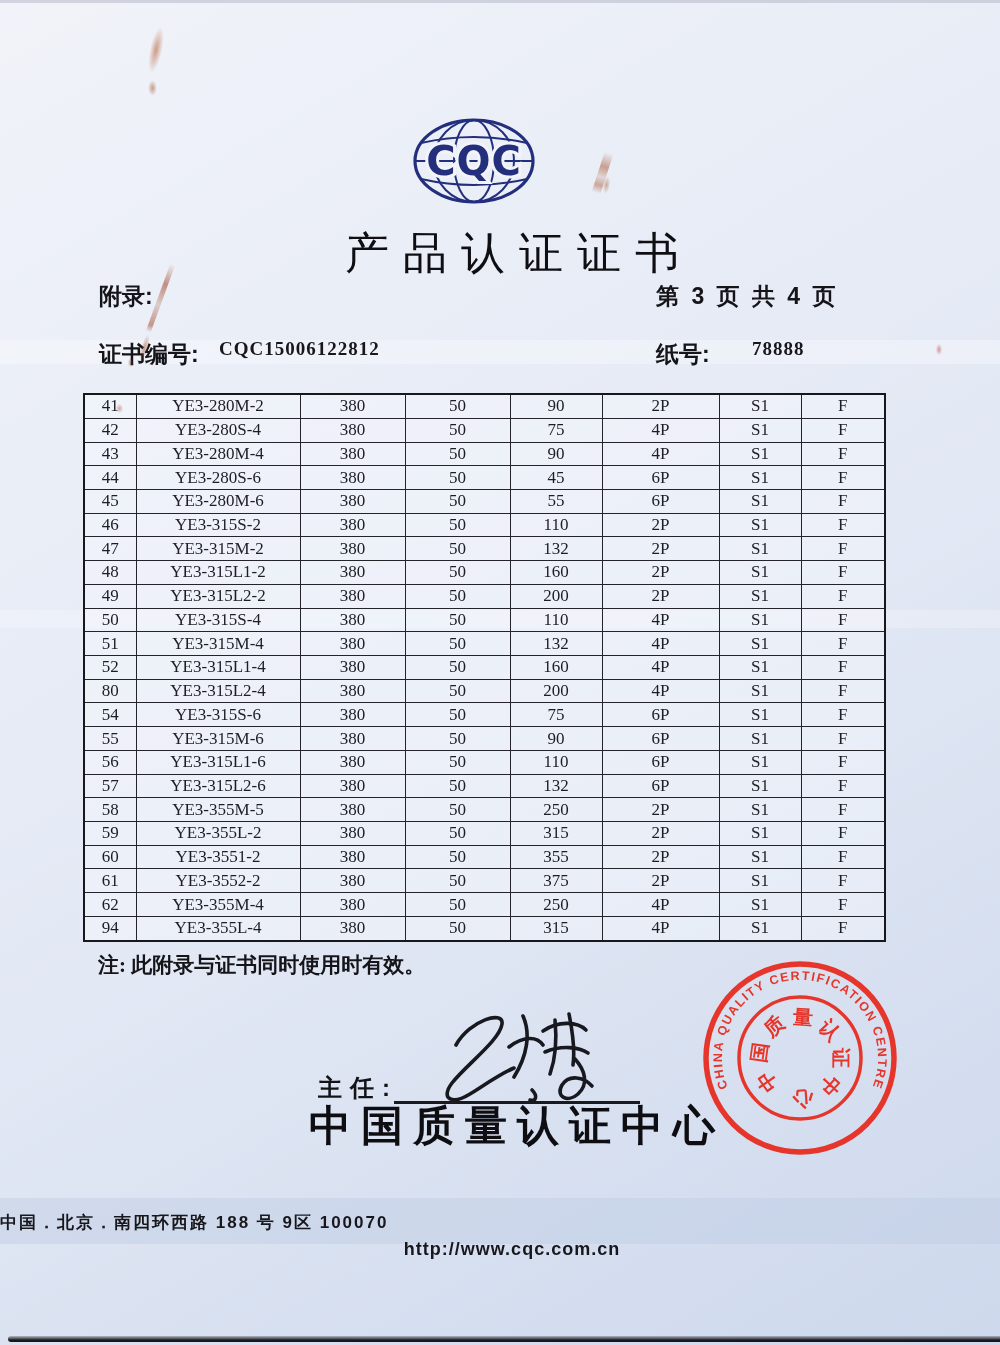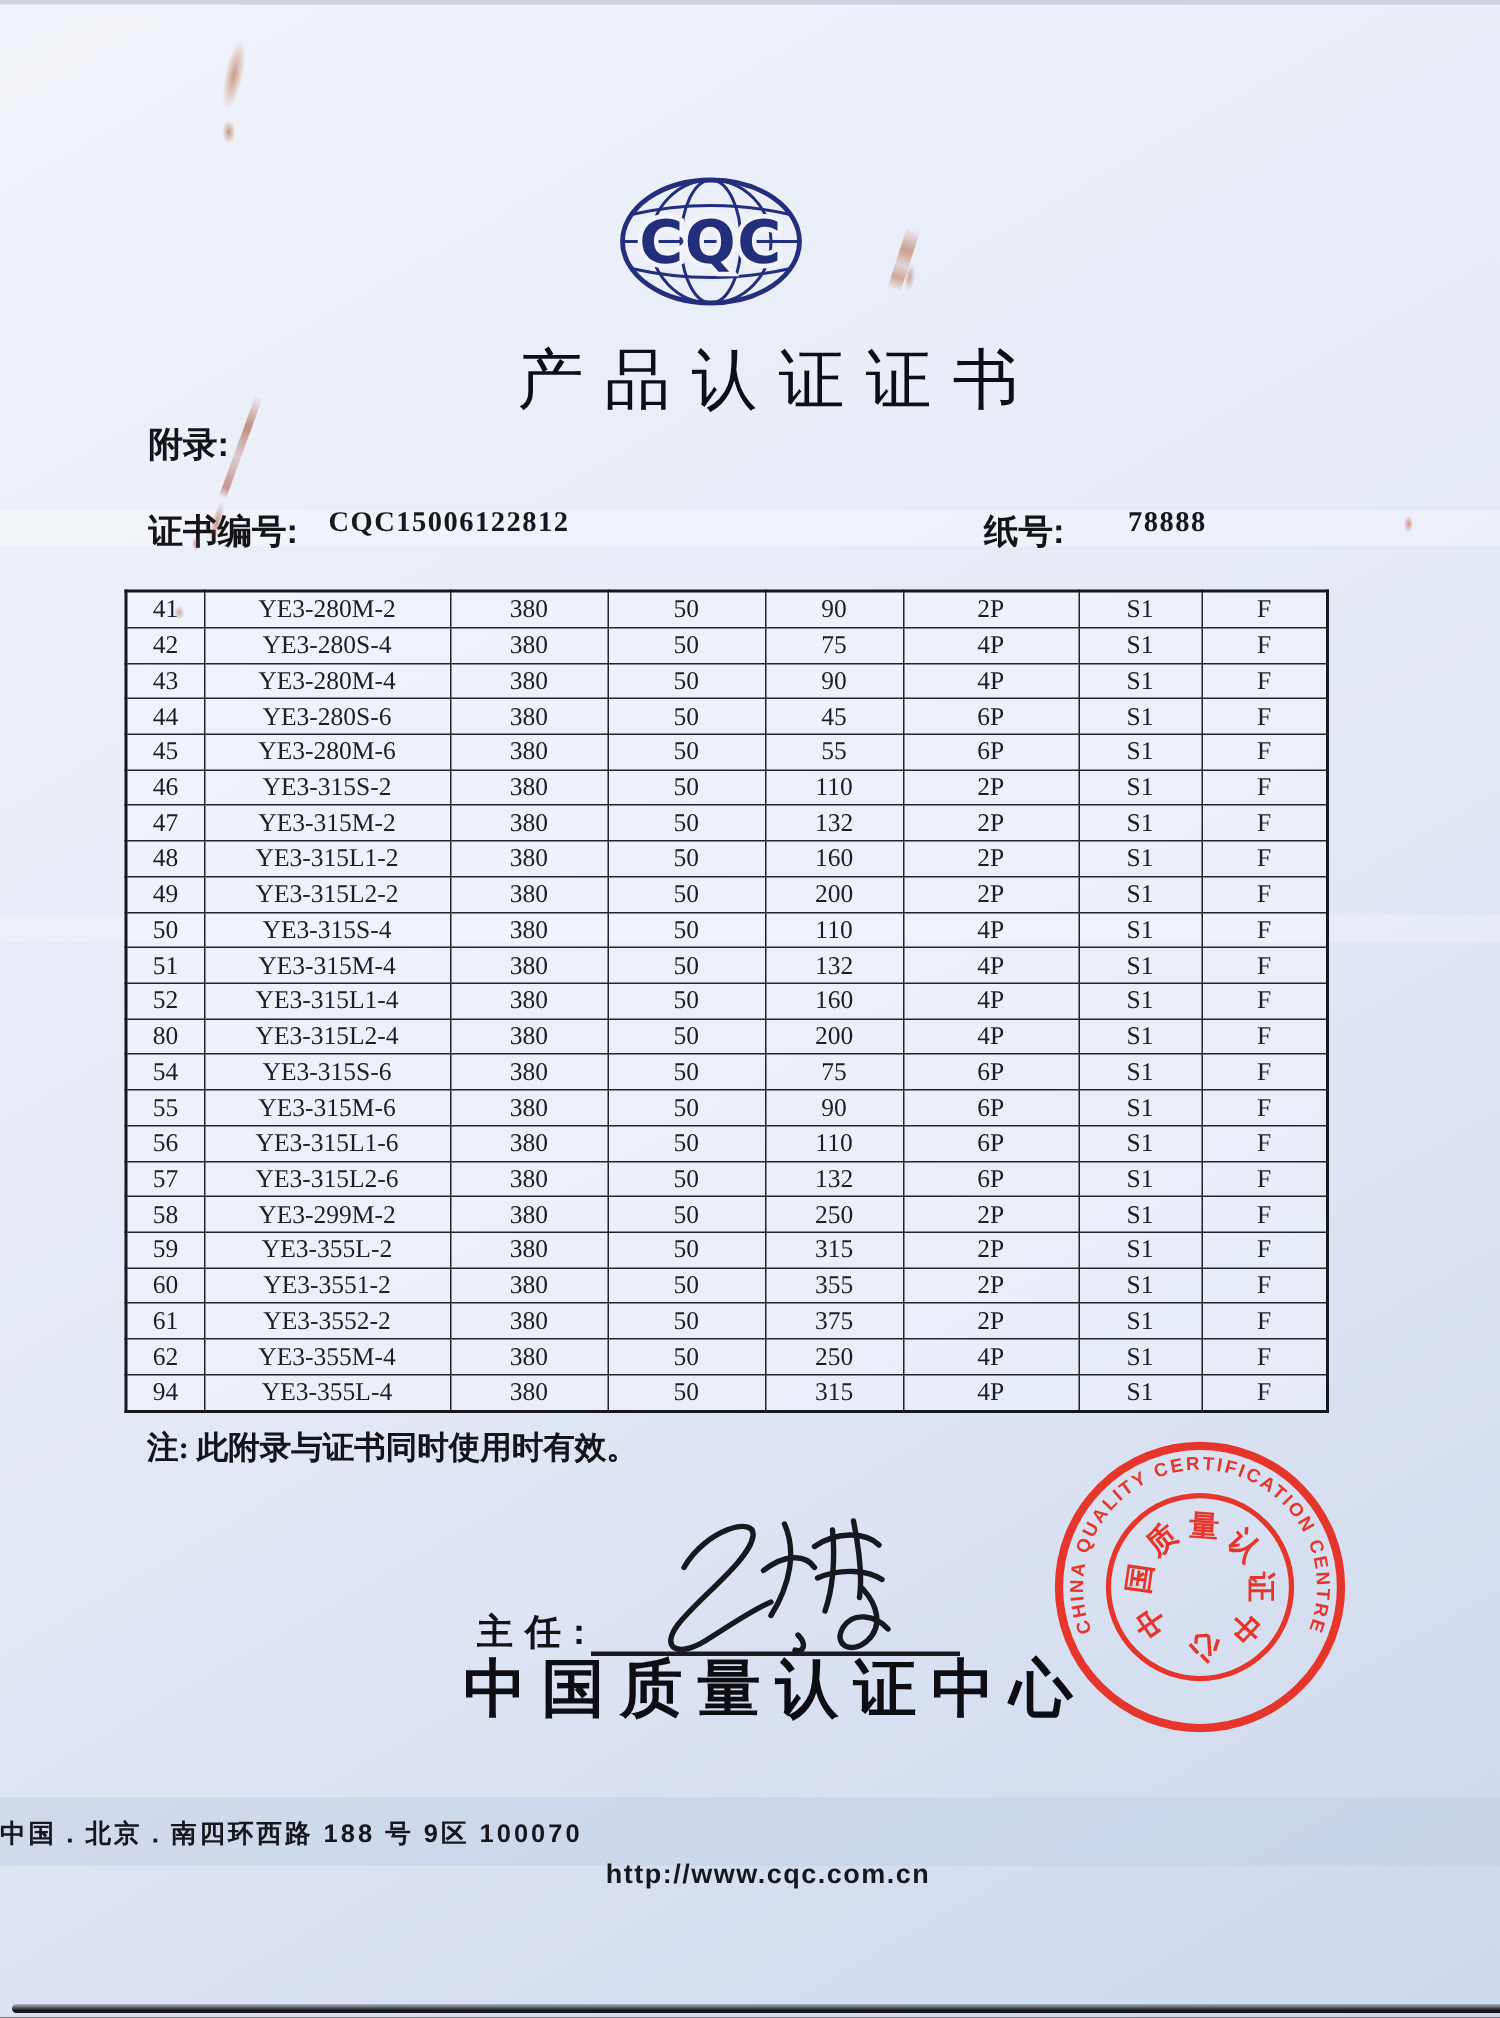--- a/index.html
+++ b/index.html
@@ -54,20 +54,21 @@
     <ellipse cx="63" cy="44" rx="40" ry="41" fill="none" stroke="#232f7d" stroke-width="2"></ellipse>
     <ellipse cx="63" cy="44" rx="20" ry="41" fill="none" stroke="#232f7d" stroke-width="2"></ellipse>
     <path d="M10,26 Q63,14 116,26" fill="none" stroke="#232f7d" stroke-width="2"></path>
     <path d="M10,62 Q63,74 116,62" fill="none" stroke="#232f7d" stroke-width="2"></path>
     <path d="M4,44 L122,44" fill="none" stroke="#232f7d" stroke-width="2"></path>
     <text x="63" y="58" text-anchor="middle" font-size="40" font-weight="bold" font-family="DejaVu Sans, sans-serif" fill="#232f7d" stroke="#f2f4fa" stroke-width="6" paint-order="stroke" letter-spacing="1">CQC</text>
   </svg>
 
   <div class="abs title">产品认证证书</div>
   <div class="abs hlabel" style="left:99px;top:281px;">附录:</div>
+  <div class="abs hlabel" style="left:656px;top:281px;letter-spacing:3px;">第 3 页 共 4 页</div>
   <div class="abs hlabel" style="left:99px;top:339px;">证书编号:</div>
   <div class="abs serifval" style="left:219px;top:338px;">CQC15006122812</div>
   <div class="abs hlabel" style="left:656px;top:339px;">纸号:</div>
   <div class="abs serifval" style="left:752px;top:338px;">78888</div>
 
   <table class="cert">
     <colgroup>
       <col style="width:52px">
         <col style="width:164px">
         <col style="width:105px">
@@ -243,21 +244,21 @@
           <td>YE3-315L2-6</td>
           <td>380</td>
           <td>50</td>
           <td>132</td>
           <td>6P</td>
           <td>S1</td>
           <td>F</td>
         </tr>
         <tr>
           <td>58</td>
-          <td>YE3-299M-2</td>
+          <td>YE3-355M-5</td>
           <td>380</td>
           <td>50</td>
           <td>250</td>
           <td>2P</td>
           <td>S1</td>
           <td>F</td>
         </tr>
         <tr>
           <td>59</td>
           <td>YE3-355L-2</td>

